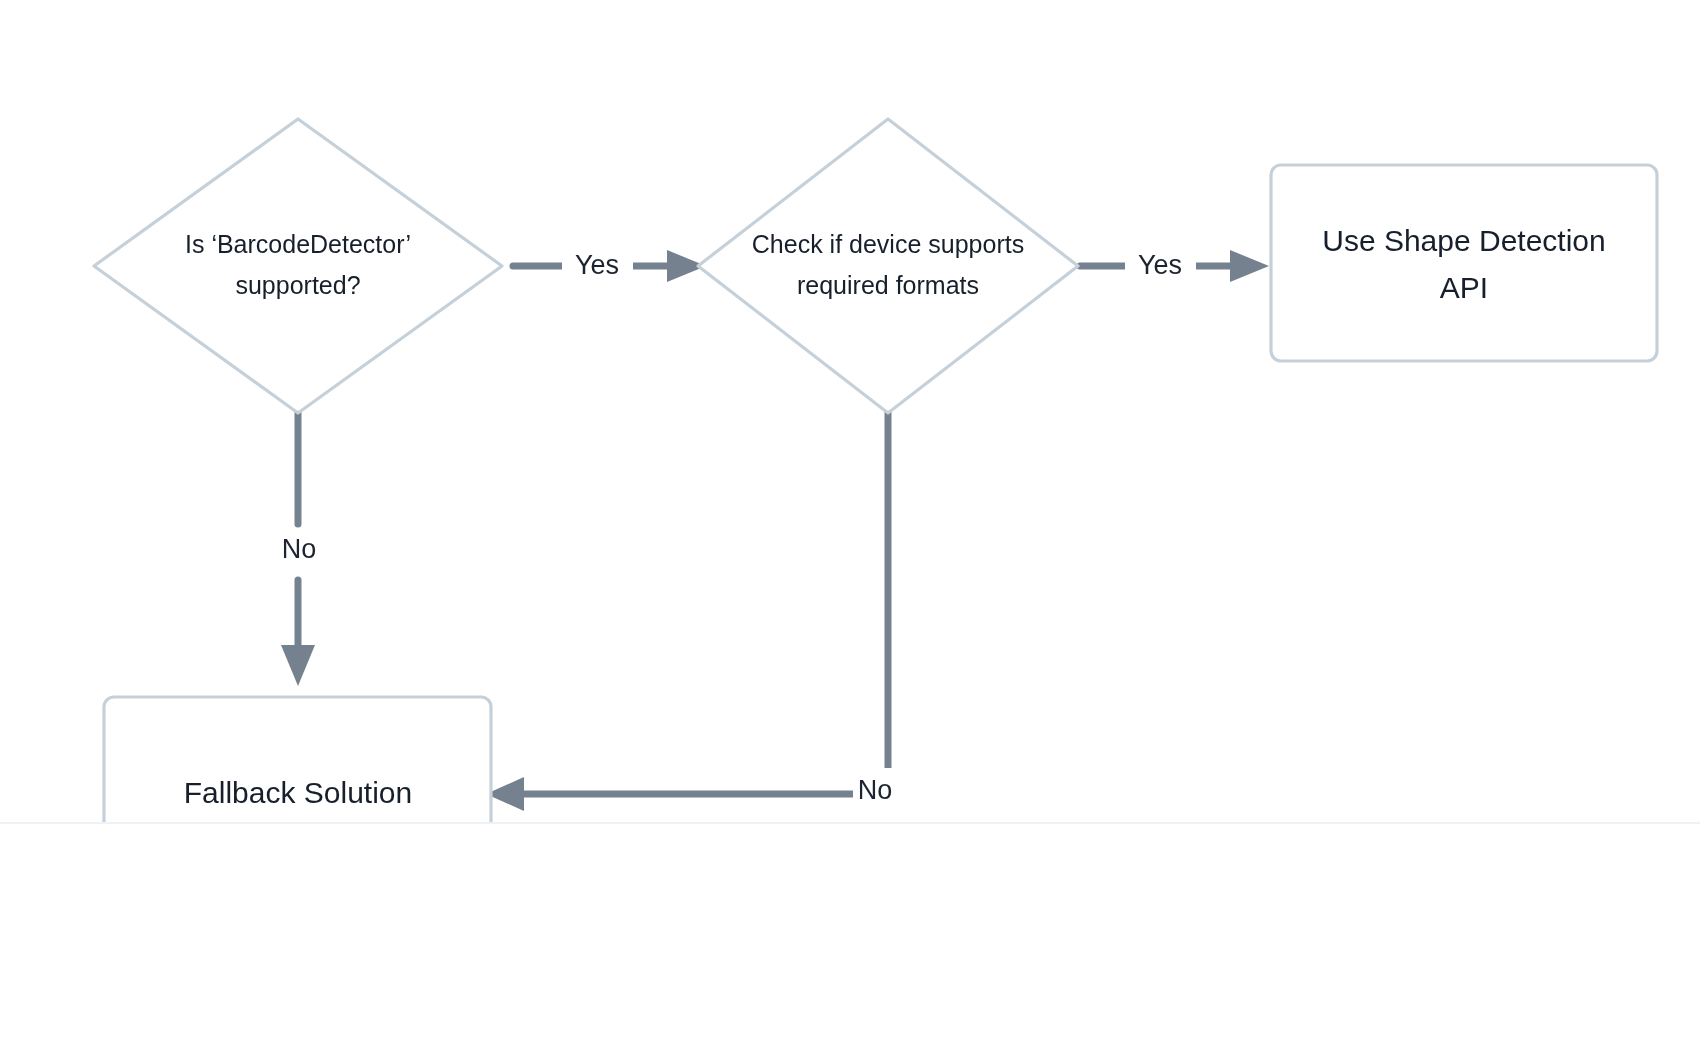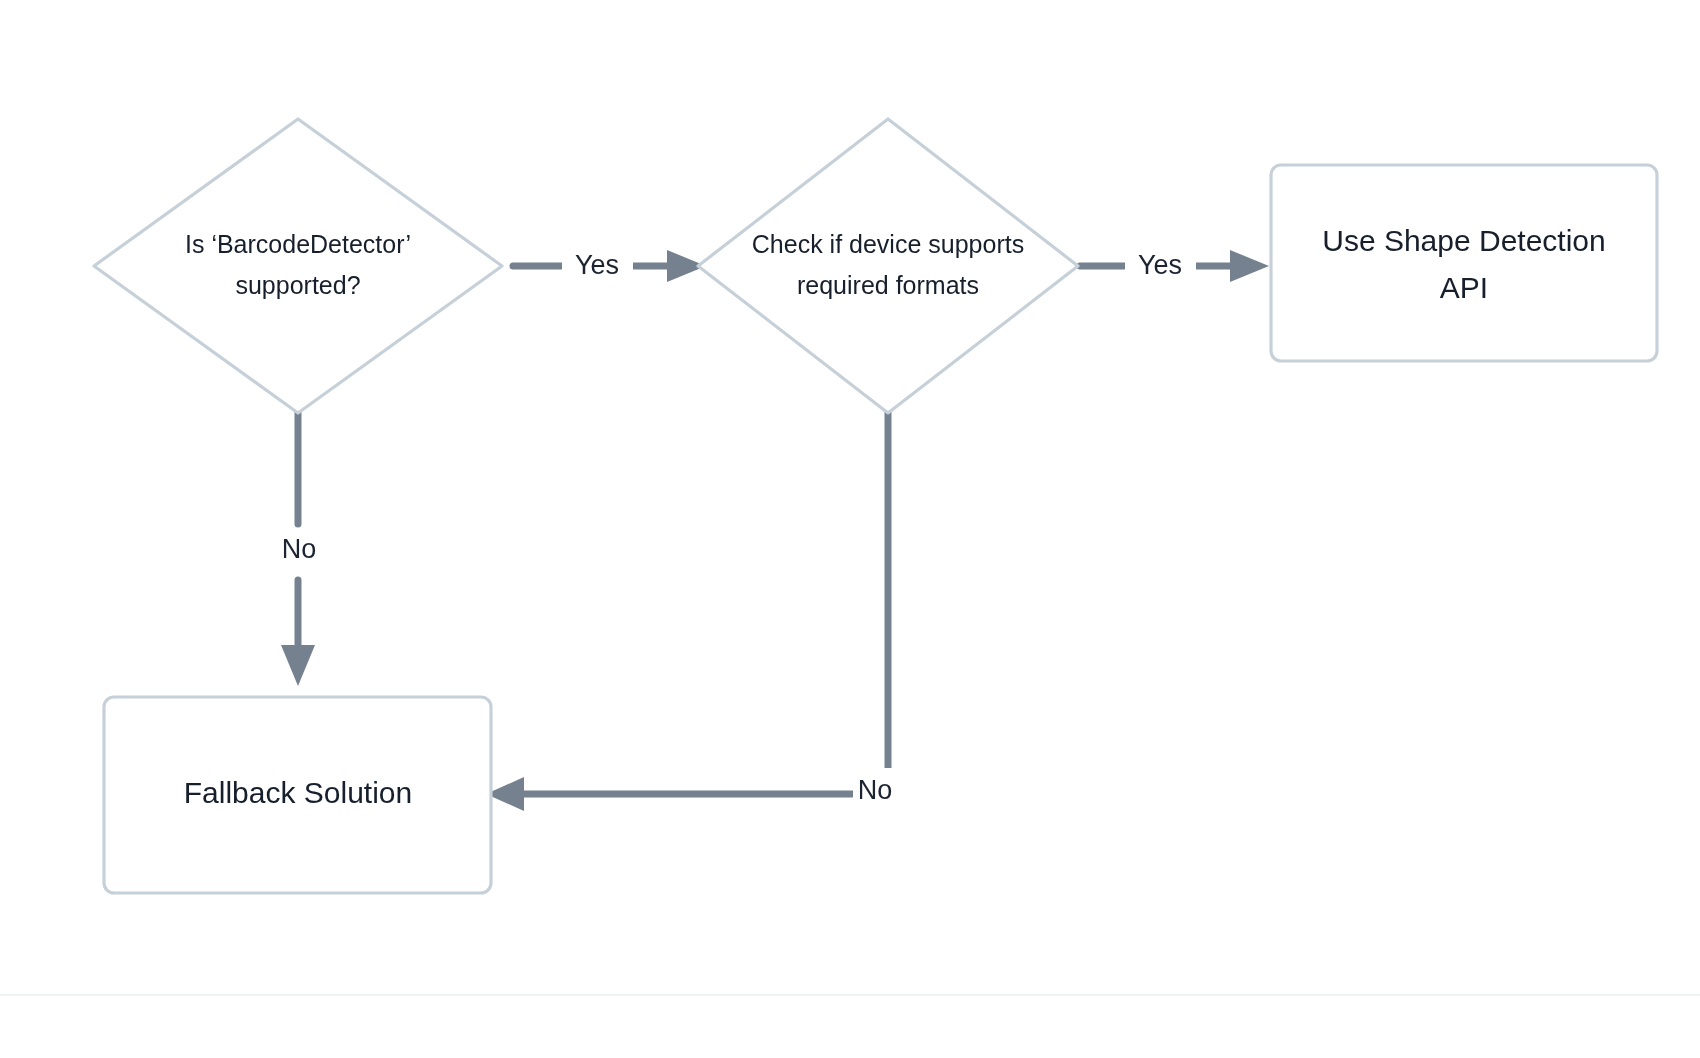--- a/index.html
+++ b/index.html
@@ -6,21 +6,21 @@
     margin: 0;
     padding: 0;
     background: #ffffff;
   }
   body {
     font-family: "Liberation Sans", sans-serif;
   }
   #canvas {
     position: relative;
     width: 1700px;
-    height: 996px;
+    height: 824px;
     background: #ffffff;
     overflow: hidden;
   }
   #flow-svg {
     position: absolute;
     left: 0;
     top: 0;
     width: 1700px;
     height: 1058px;
     display: block;

